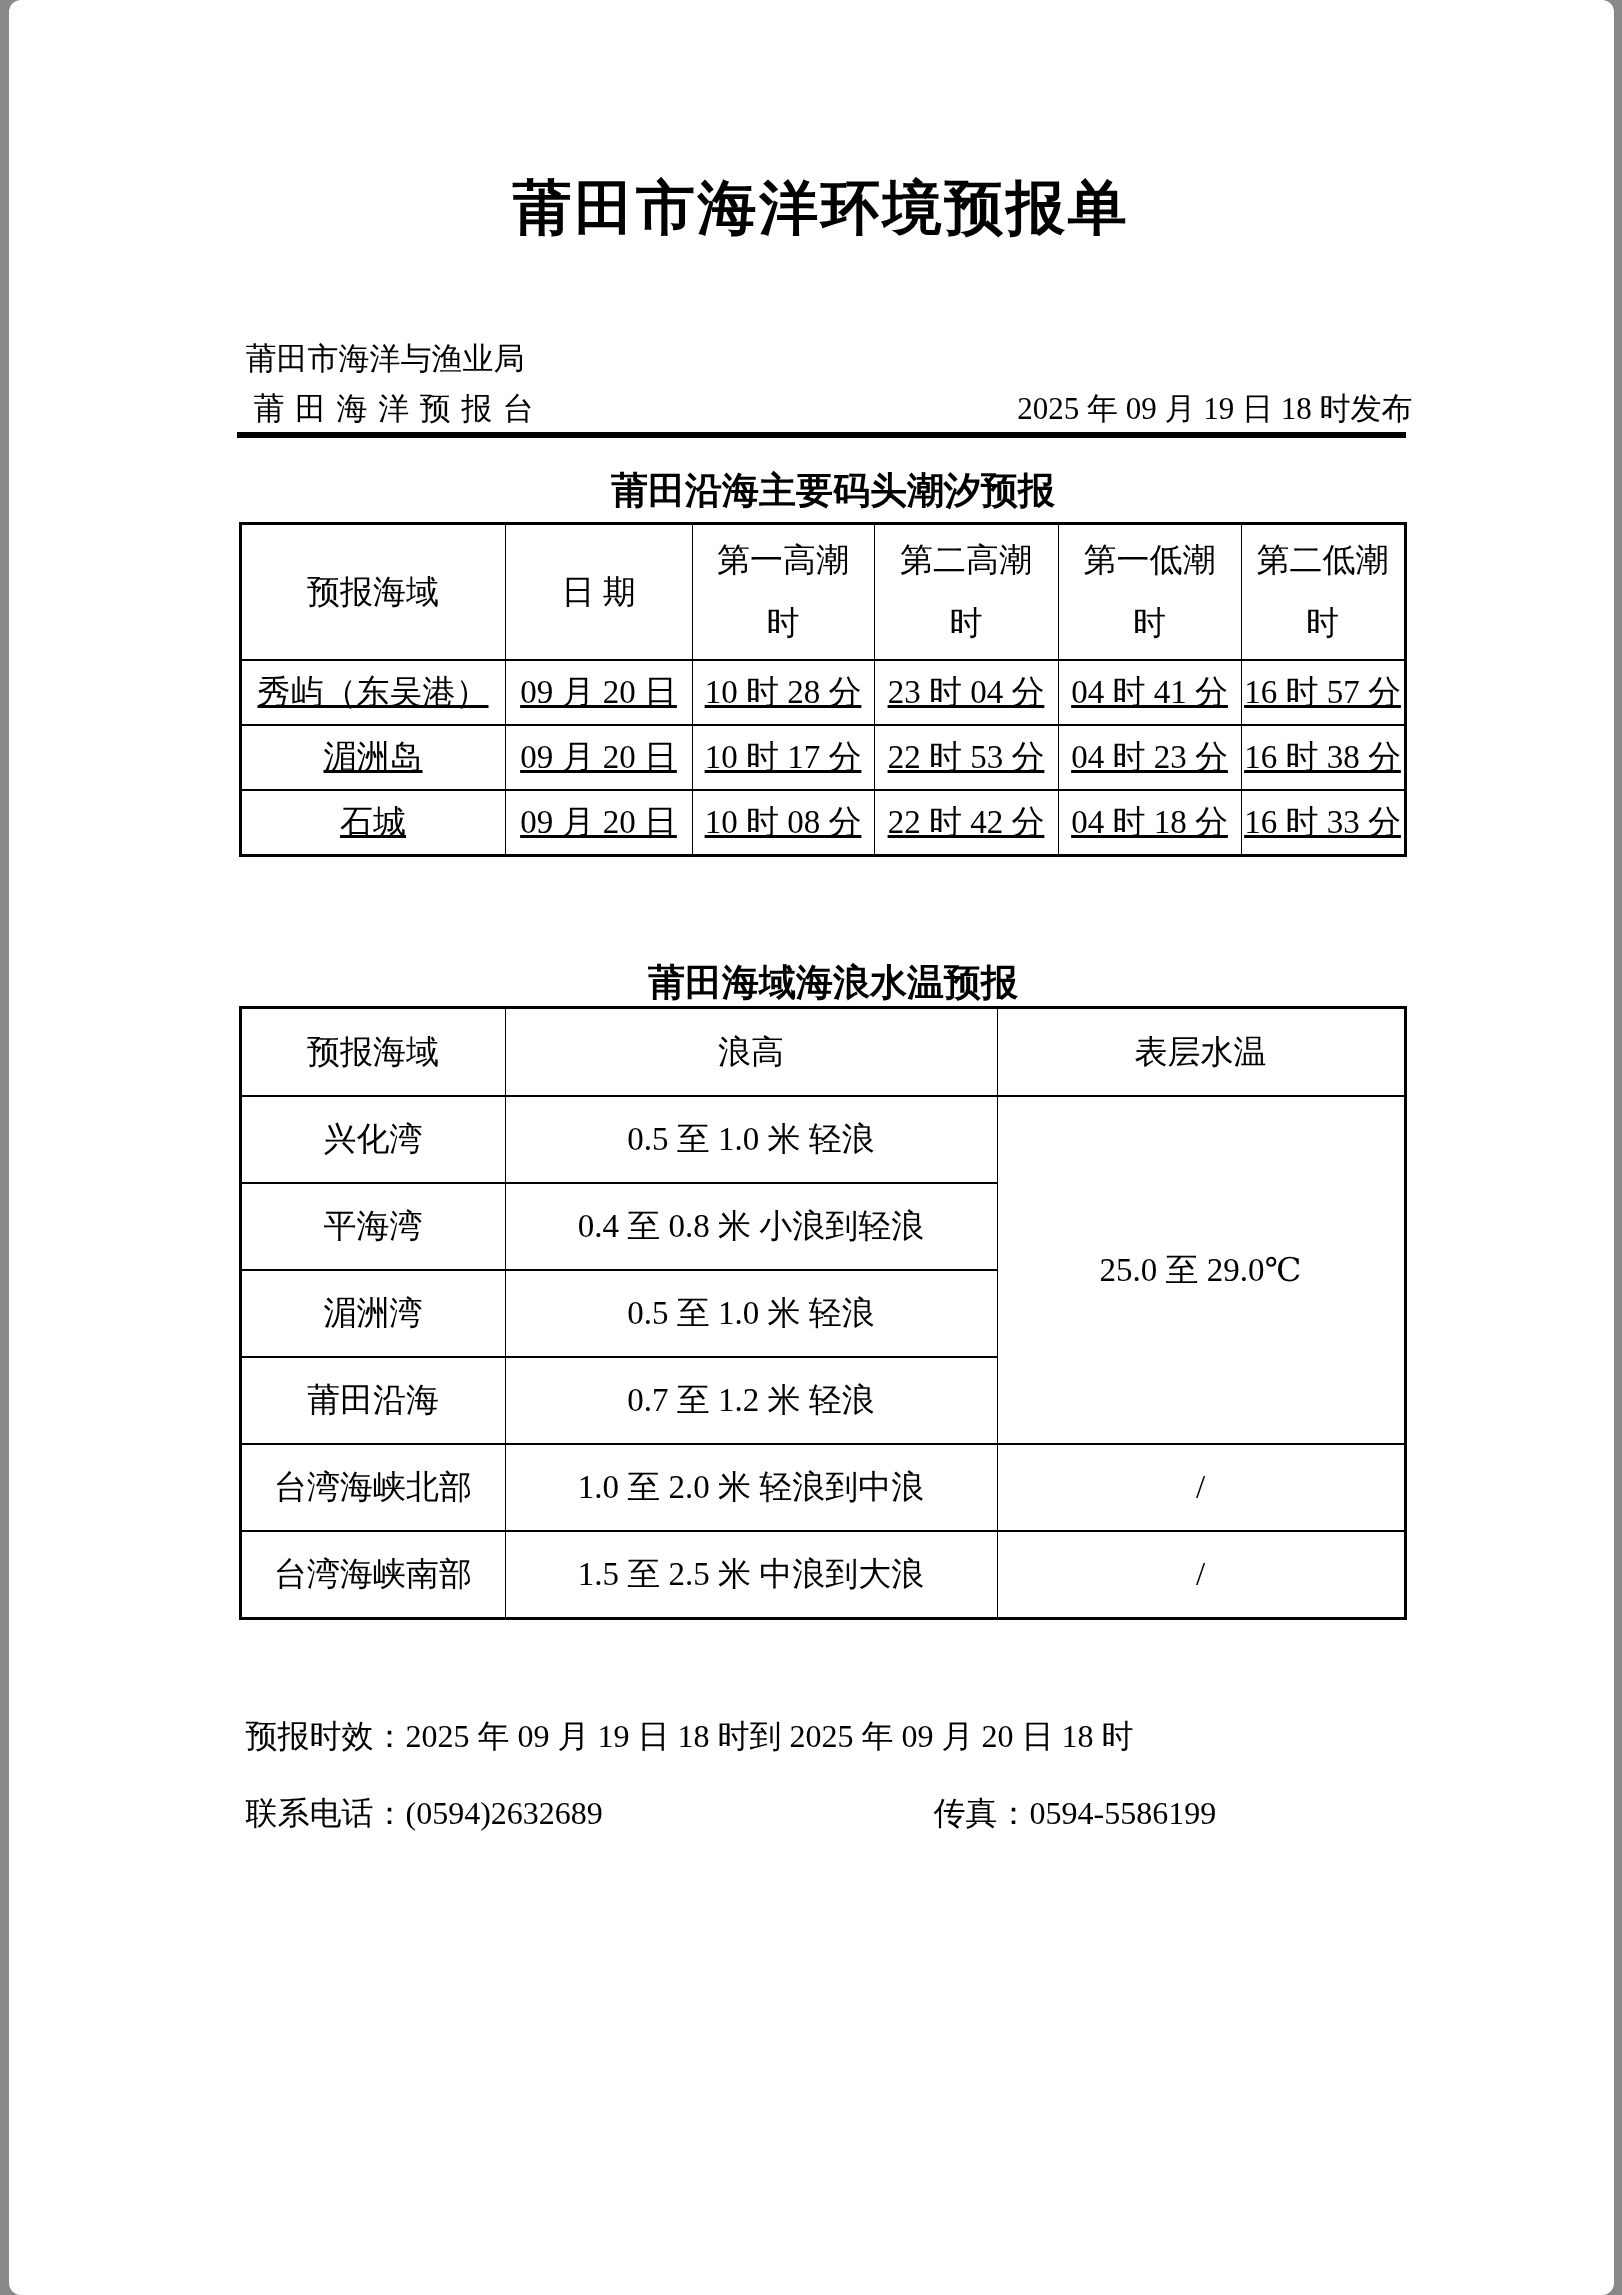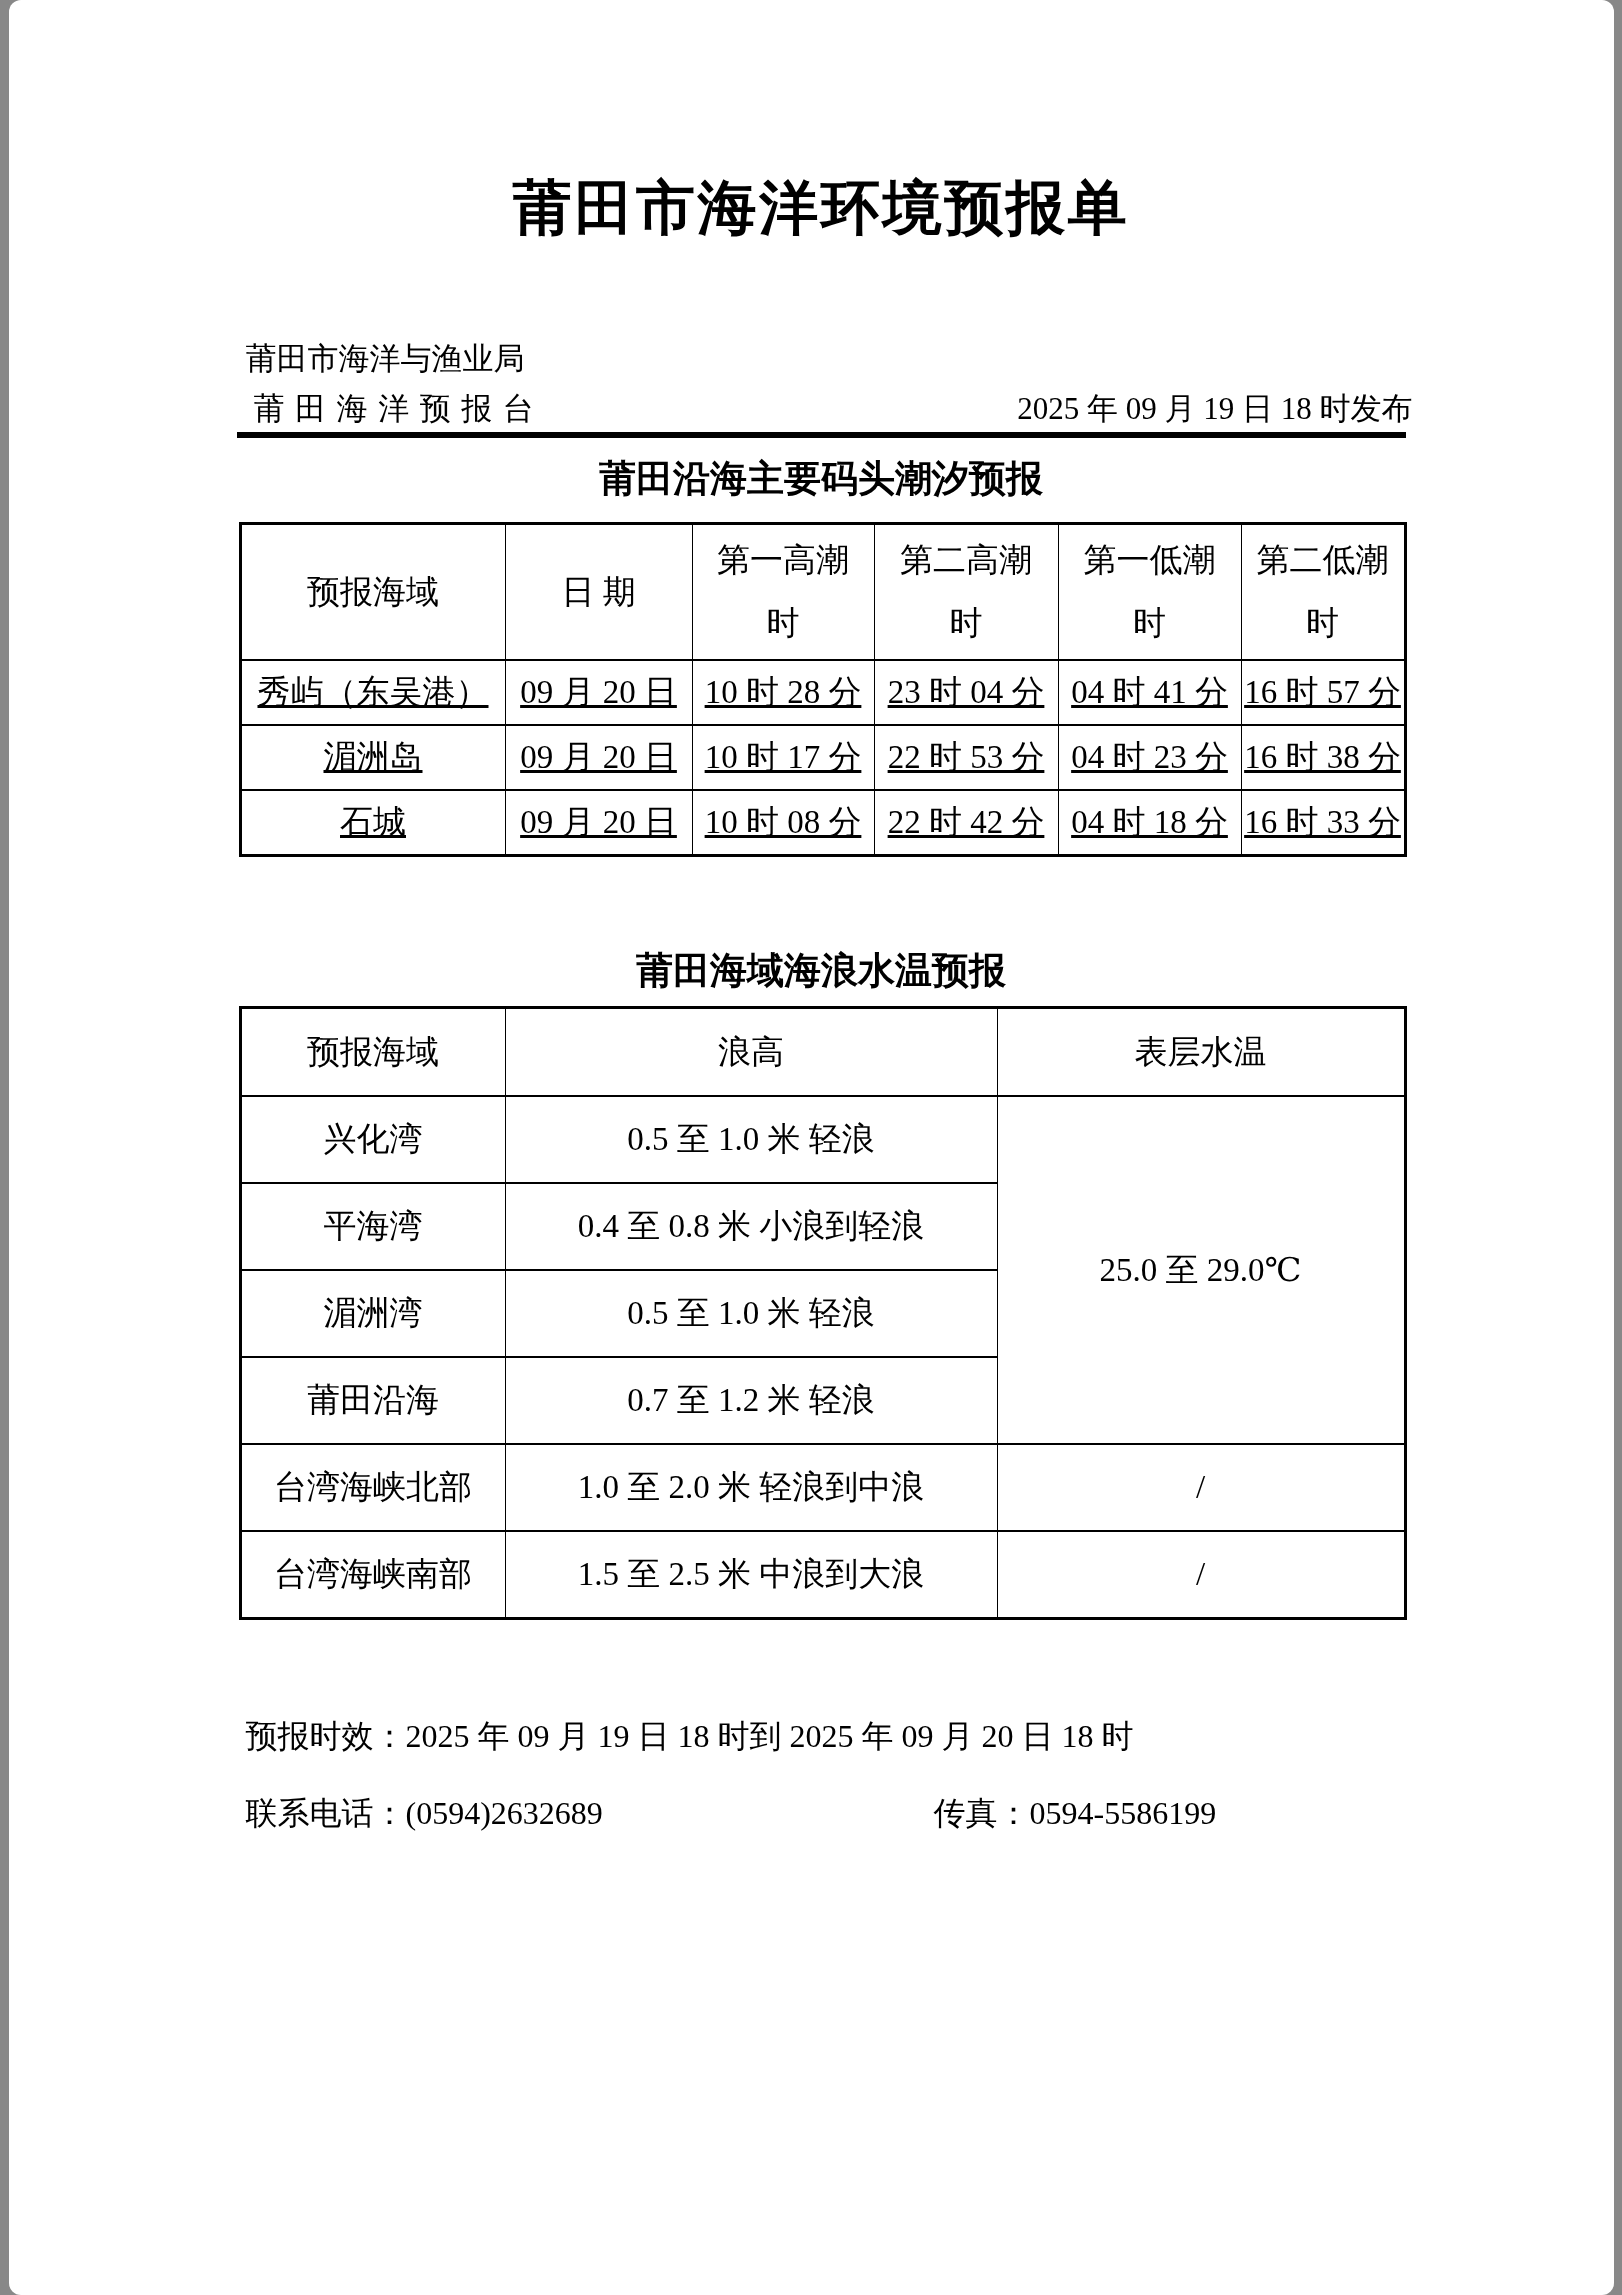--- a/index.html
+++ b/index.html
@@ -36,21 +36,21 @@
   .station { letter-spacing:1.4px; }
 
   .rule {
     position:absolute; top:432px; left:228px; width:1169px; height:5.5px;
     background:#000;
   }
 
   
   .caption {
     position:absolute; left:228px; width:1169px;
-    margin:0; text-align:center;
+    margin:12px; text-align:center;
     font-size:37px; font-weight:bold; white-space:nowrap;
   }
   .caption-tide { top:454px; }
   .caption-wave { top:946px; }
 
   
   table.doc-table {
     position:absolute; left:230px;
     border-collapse:collapse; table-layout:fixed;
     border:3.4px solid #000;

